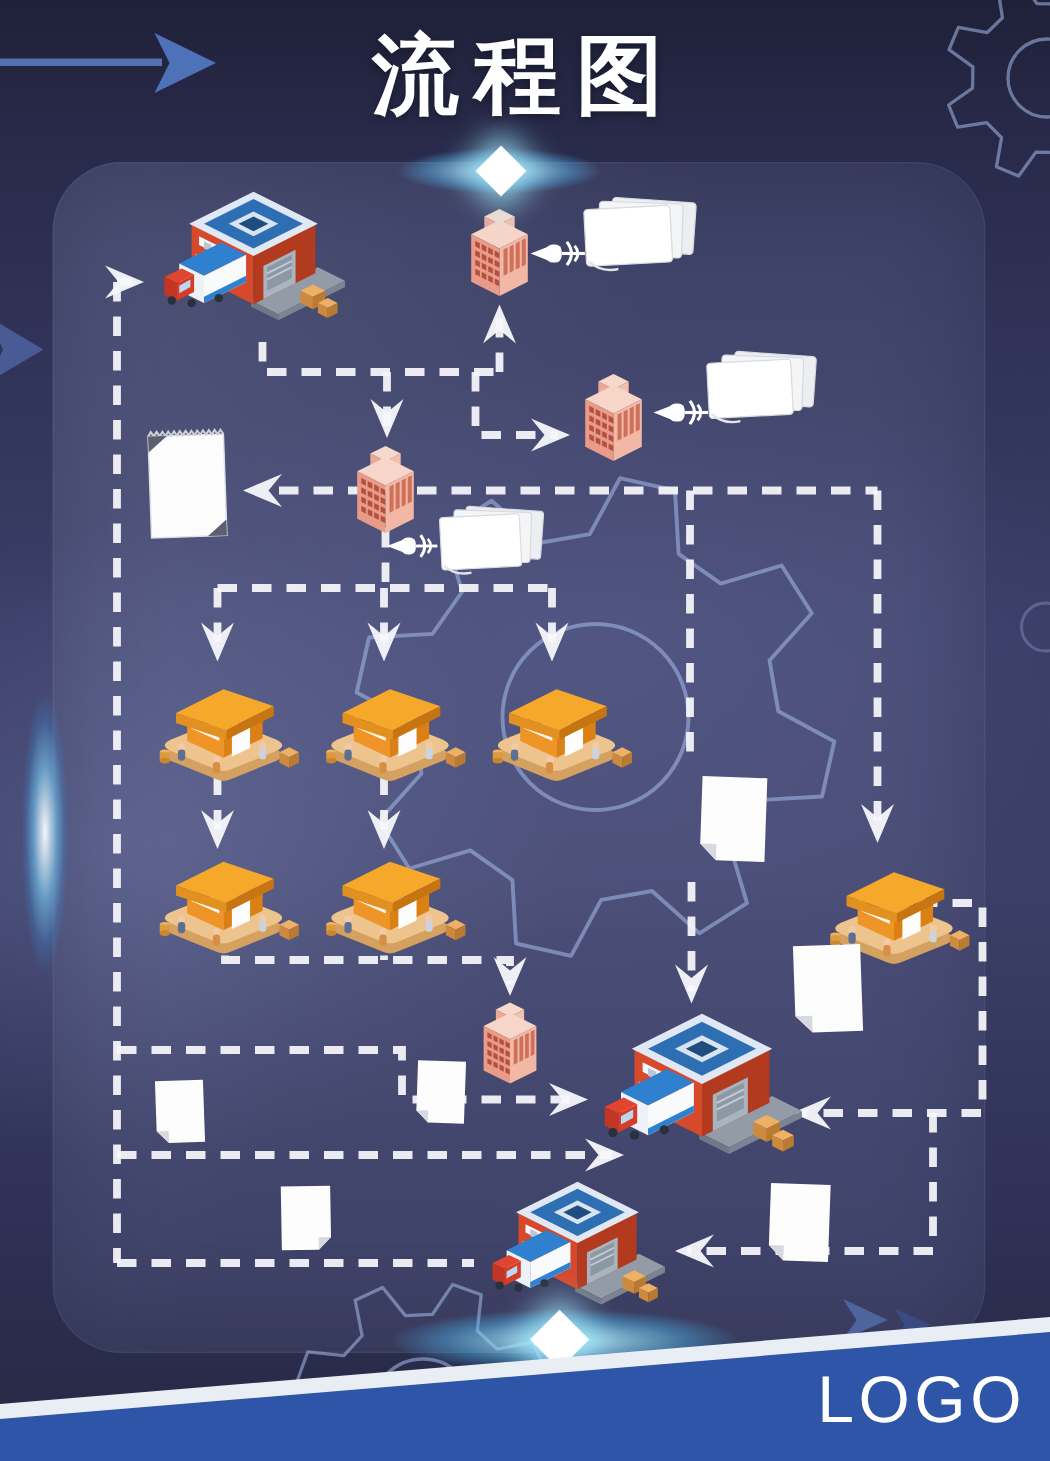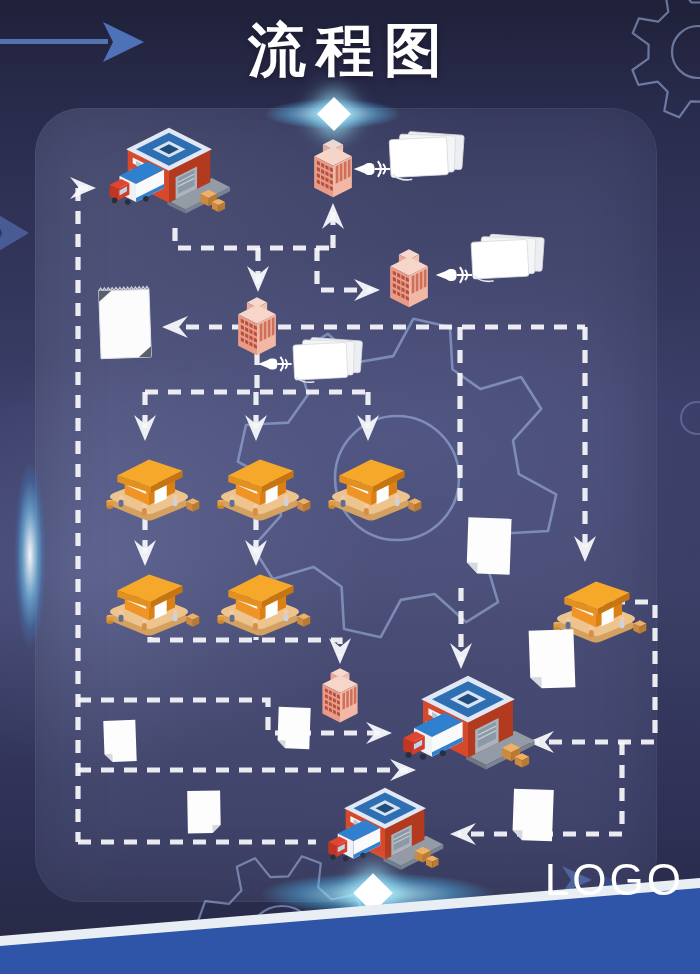--- a/index.html
+++ b/index.html
@@ -25,21 +25,21 @@
     background:radial-gradient(ellipse 42% 48% at 50% 50%, rgba(255,255,255,0.95), rgba(120,210,250,0.55) 38%, rgba(60,150,230,0.25) 62%, rgba(0,0,0,0) 78%);}
   .flare-top{left:238px;top:90px;width:190px;height:48px;
     background:radial-gradient(ellipse 48% 42% at 50% 50%, rgba(190,240,255,0.85), rgba(90,190,245,0.4) 52%, rgba(0,0,0,0) 75%);}
   .flare-bottom{left:212px;top:852px;width:330px;height:84px;
     background:radial-gradient(ellipse 48% 34% at 50% 50%, rgba(190,245,255,0.9), rgba(80,190,245,0.42) 50%, rgba(0,0,0,0) 74%);}
   .diamond{width:24px;height:24px;background:#ffffff;transform:rotate(45deg);
     box-shadow:0 0 20px 7px rgba(160,235,255,0.85);}
   .d-top{left:322px;top:102px;}
   .d-bottom{left:359px;top:879px;width:28px;height:28px;}
   .banner{z-index:6;}
-  .logo{right:16px;top:855px;color:#ffffff;font-size:44px;font-weight:400;
+  .logo{right:16px;top:909px;color:#ffffff;font-size:44px;font-weight:400;
     letter-spacing:3px;z-index:7;}
   .deco-line{left:0;top:39px;width:108px;height:5px;background:#5d80c4;opacity:0.85;z-index:2;}
 </style>
 </head>
 <body>
 
 <div class="stage">
 
   <svg width="0" height="0" style="position:absolute" aria-hidden="true">
     <defs>

